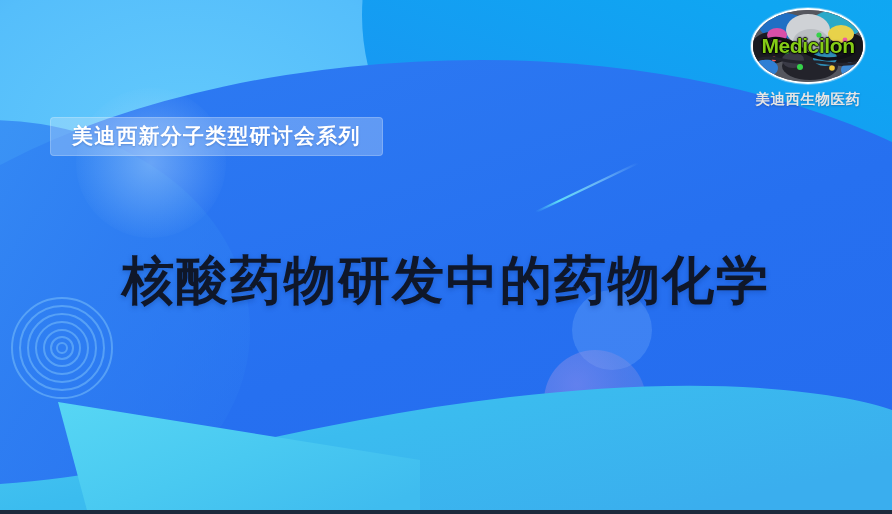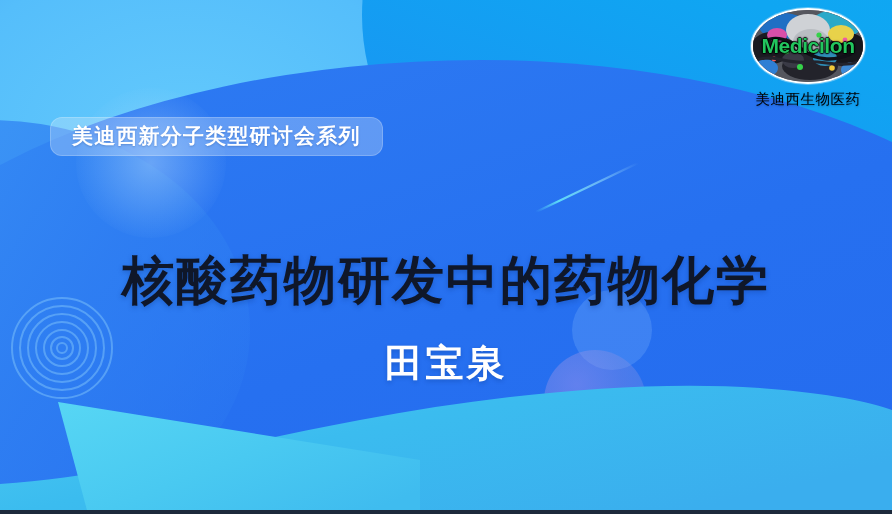--- a/index.html
+++ b/index.html
@@ -196,46 +196,46 @@
   }
   .logo-wordmark {
     position: absolute;
     left: 0;
     right: 0;
     top: 50%;
     transform: translateY(-52%);
     text-align: center;
     font-size: 21px;
     font-weight: 700;
-    color: #22c55e;
+    color: #84cc16;
     letter-spacing: -0.4px;
     text-shadow:
        1px 0 1px rgba(0,0,0,.85),
       -1px 0 1px rgba(0,0,0,.85),
        0 1px 1px rgba(0,0,0,.85),
        0 -1px 1px rgba(0,0,0,.85),
        0 0 3px rgba(0,0,0,.6);
     font-family: "Liberation Sans", "DejaVu Sans", sans-serif;
   }
   .logo-cn {
     margin-top: 6px;
     font-size: 14.5px;
-    font-weight: 400;
-    color: #000000;
+    font-weight: 700;
+    color: #e5e5e5;
     letter-spacing: 0.5px;
     text-shadow: 0 1px 2px rgba(0,40,100,.35);
   }
 
   
   .series-badge {
     position: absolute;
     left: 50px;
     top: 117px;
     padding: 7px 22px 9px;
-    border-radius: 12px;
+    border-radius: 4px;
     background: rgba(222,238,252,.30);
     box-shadow: inset 0 0 0 1px rgba(255,255,255,.20);
     font-size: 21px;
     font-weight: 700;
     color: #ffffff;
     letter-spacing: 1.2px;
     line-height: 1.1;
     white-space: nowrap;
     text-shadow: 0 1px 2px rgba(12,60,140,.30);
   }
@@ -376,16 +376,15 @@
         </svg>
         <div class="logo-wordmark">Medicilon</div>
       </div>
       <div class="logo-cn">美迪西生物医药</div>
     </div>
 
     <div class="series-badge">美迪西新分子类型研讨会系列</div>
 
     <h1 class="main-title">核酸药物研发中的药物化学</h1>
 
-    <div class="speaker-name">田宝泉</div>
 
   </div>
 </div>
 
 </body></html>

